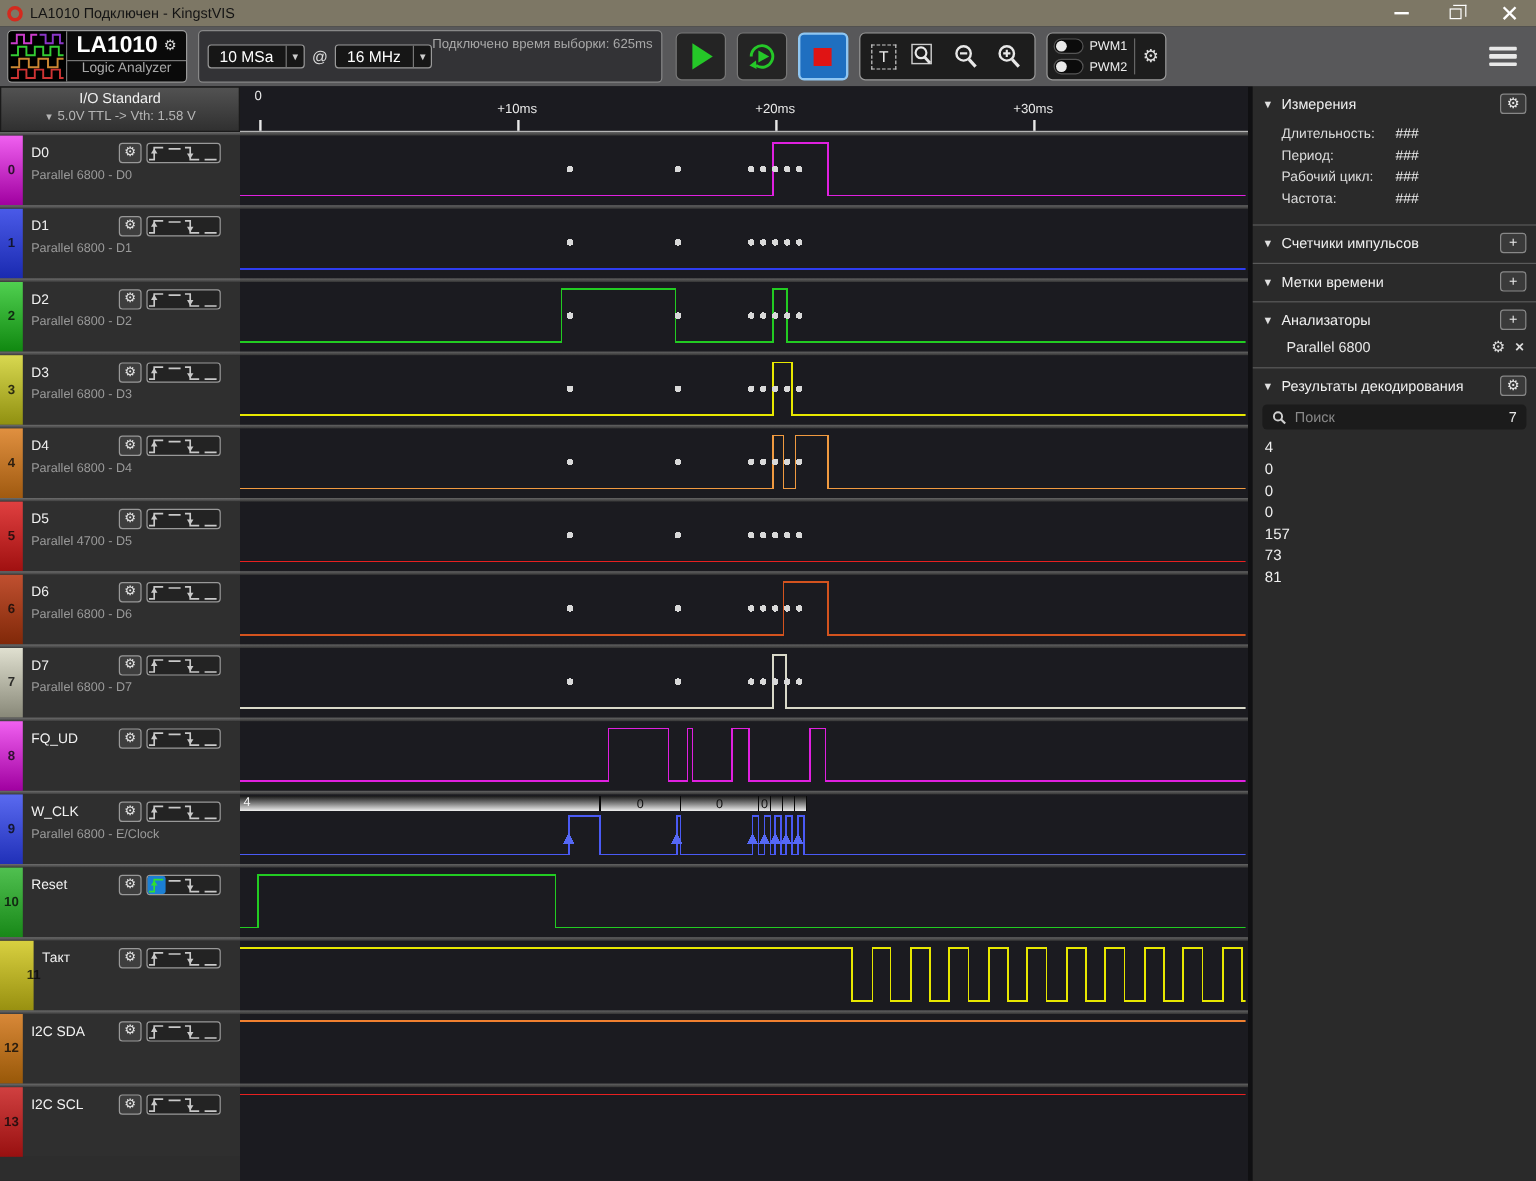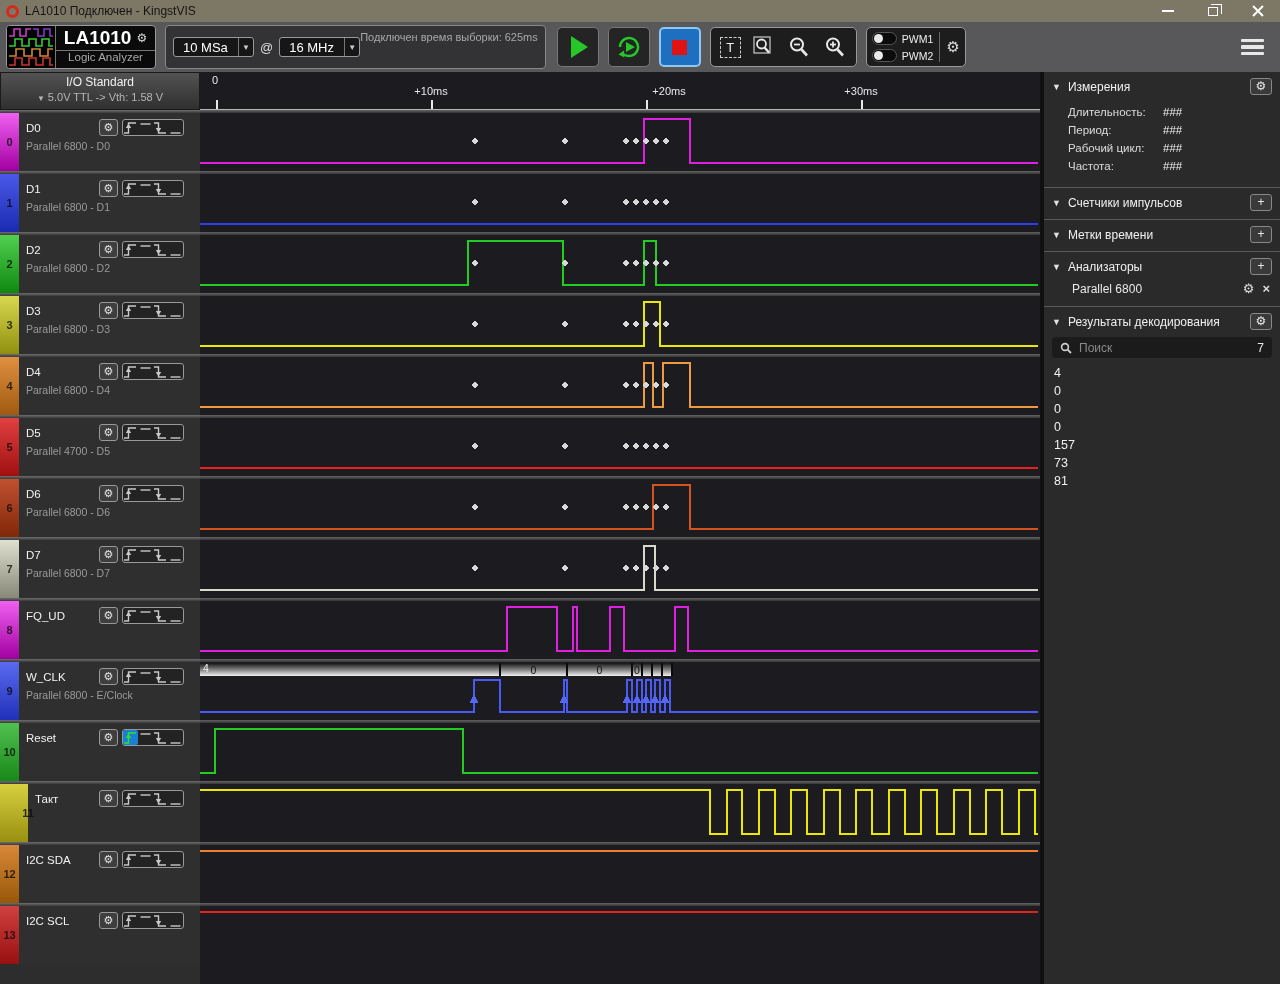--- a/index.html
+++ b/index.html
@@ -159,21 +159,21 @@
         <div class="select">
           <span class="select-val">10 MSa</span>
           <span class="select-arrow">▼</span>
         </div>
         <span class="at-sign">@</span>
         <div class="select">
           <span class="select-val">16 MHz</span>
           <span class="select-arrow">▼</span>
         </div>
       </div>
-      <div class="sample-note">Подключен время выборки: 625ms</div>
+      <div class="sample-note">Подключено время выборки: 625ms</div>
     </div>
 
     <div class="tb-btn" style="margin-left:2px;">
       <div class="play-tri"></div>
     </div>
     <div class="tb-btn">
       <svg width="28" height="28" viewBox="0 0 28 28">
         <path d="M5 14 a9 9 0 1 1 4 7.5" fill="none" stroke="#25c828" stroke-width="2.4"></path>
         <polygon points="9.5,24.5 3.5,21.5 9,17.5" fill="#25c828"></polygon>
         <polygon points="11,9 11,19 20,14" fill="#25c828"></polygon>
@@ -763,21 +763,21 @@
           </div>
         </div>
     </div>
 
     <div class="wave-panel">
       <div class="ruler" id="ruler">
           <div class="tick-label first" style="left: 12px;">0</div>
           <div class="tick-mark" style="left: 16px;"></div>
           <div class="tick-label" style="left: 231px;">+10ms</div>
           <div class="tick-mark" style="left: 231px;"></div>
-          <div class="tick-label" style="left: 469px;">+20ms</div>
+          <div class="tick-label" style="left: 446px;">+20ms</div>
           <div class="tick-mark" style="left: 446px;"></div>
           <div class="tick-label" style="left: 661px;">+30ms</div>
           <div class="tick-mark" style="left: 661px;"></div>
         </div>
       <div id="wave-rows">
           <div class="wv-row">
             <div class="wv-sep"></div>
             <svg class="wv-svg" width="838" height="58" shape-rendering="crispEdges">
               <polyline points="0,50 444,50 444,6 490,6 490,50 838,50" fill="none" stroke="#e020e0" stroke-width="1.4"></polyline>
               <circle cx="275" cy="28" r="2.7" fill="#d9d9d9"></circle>

